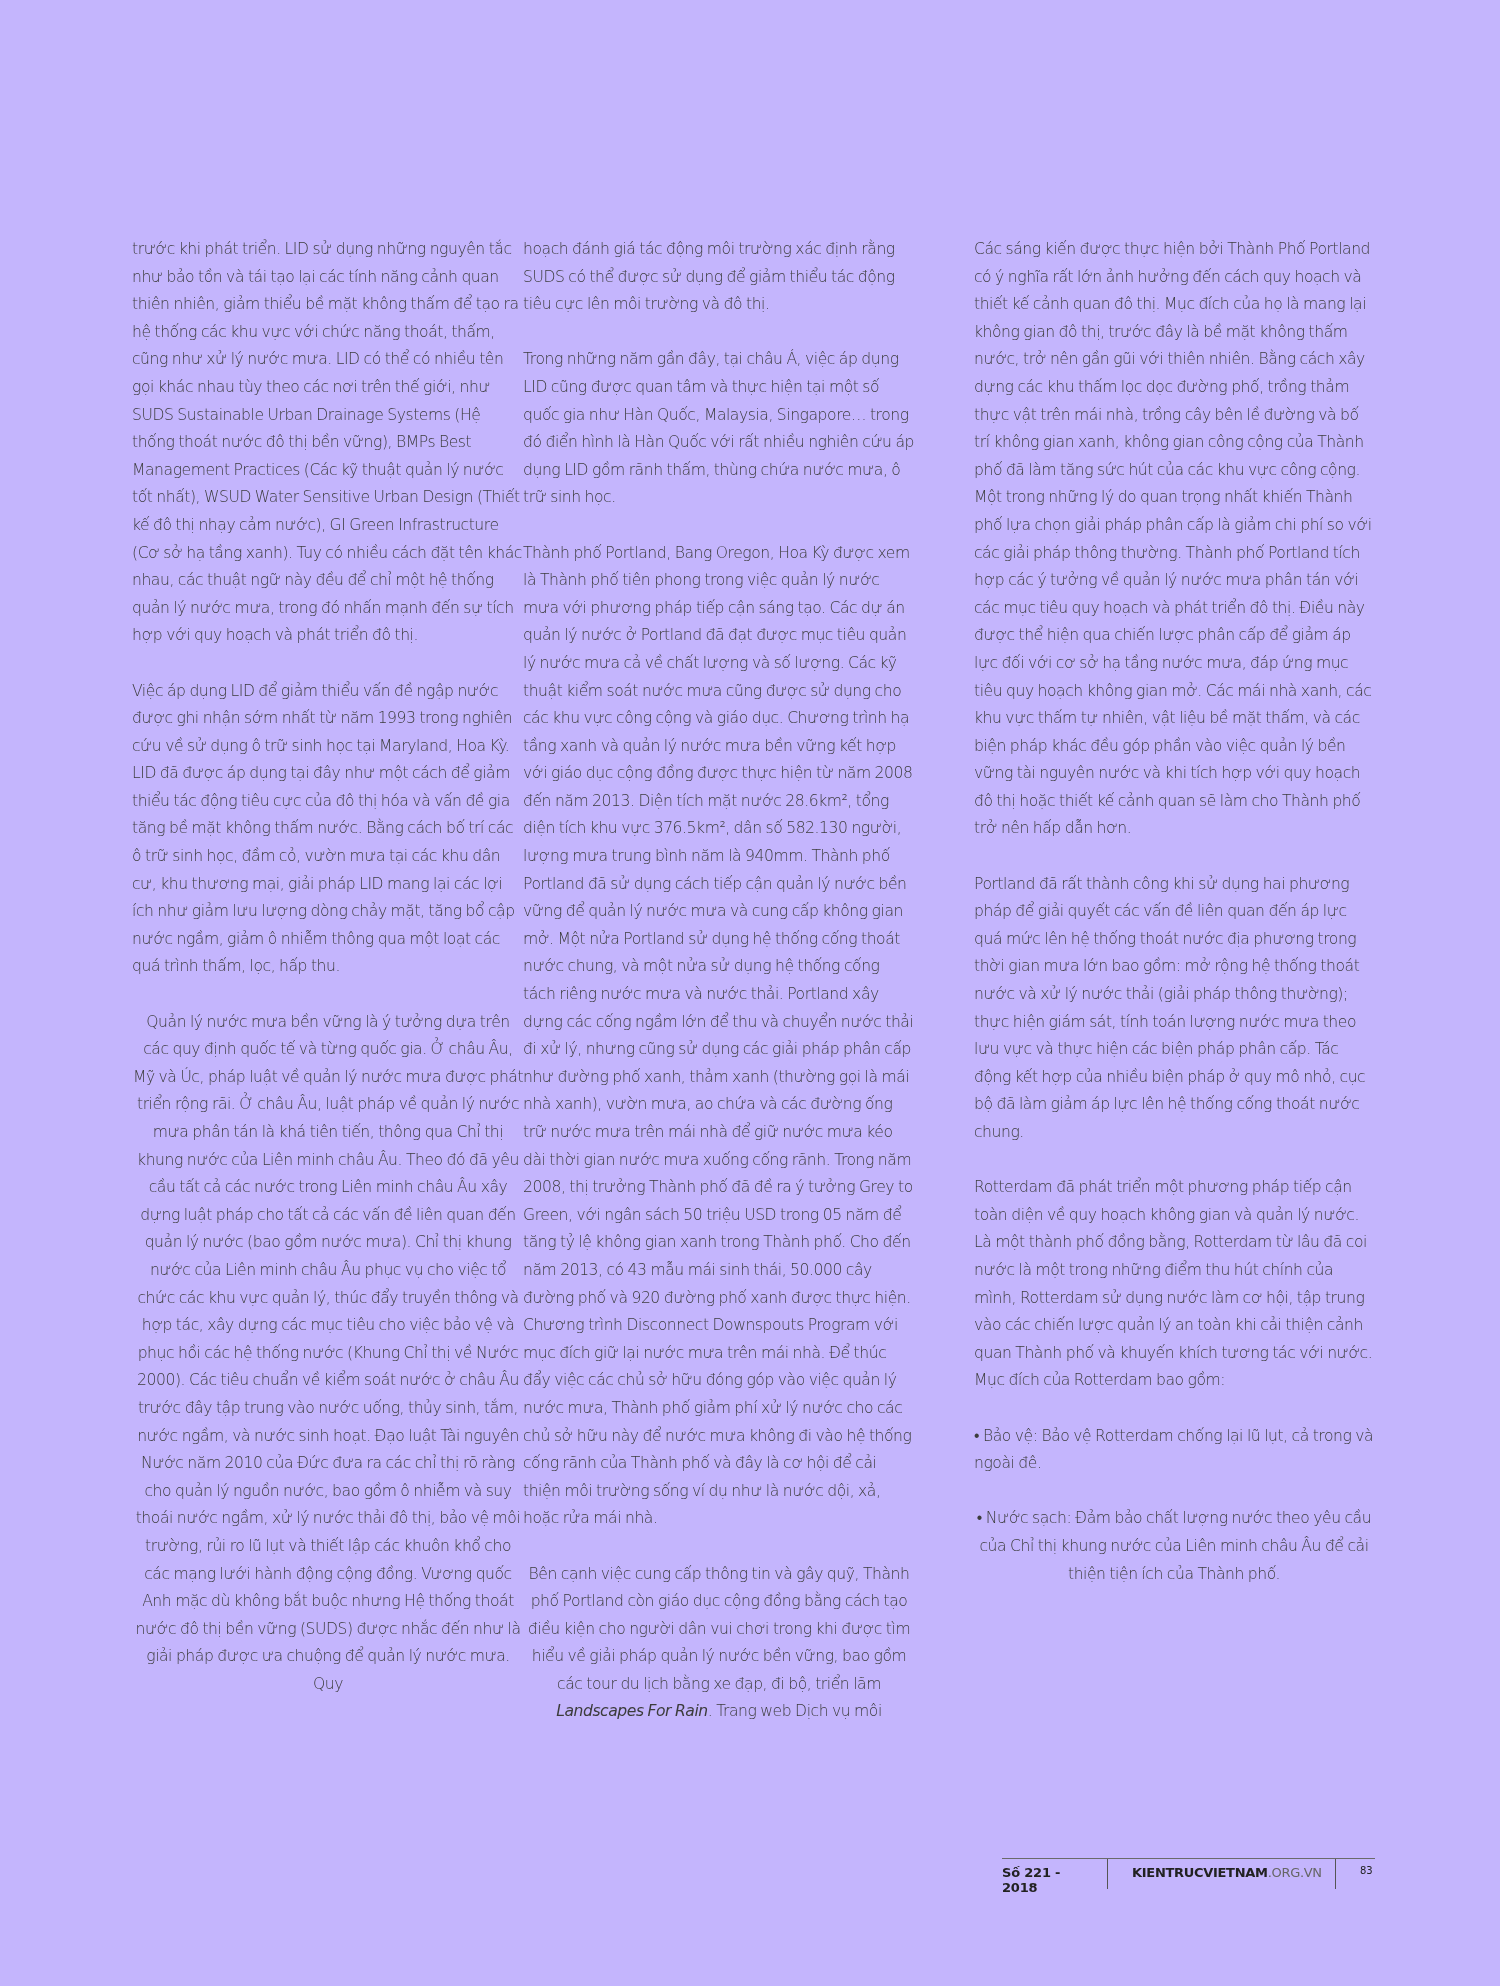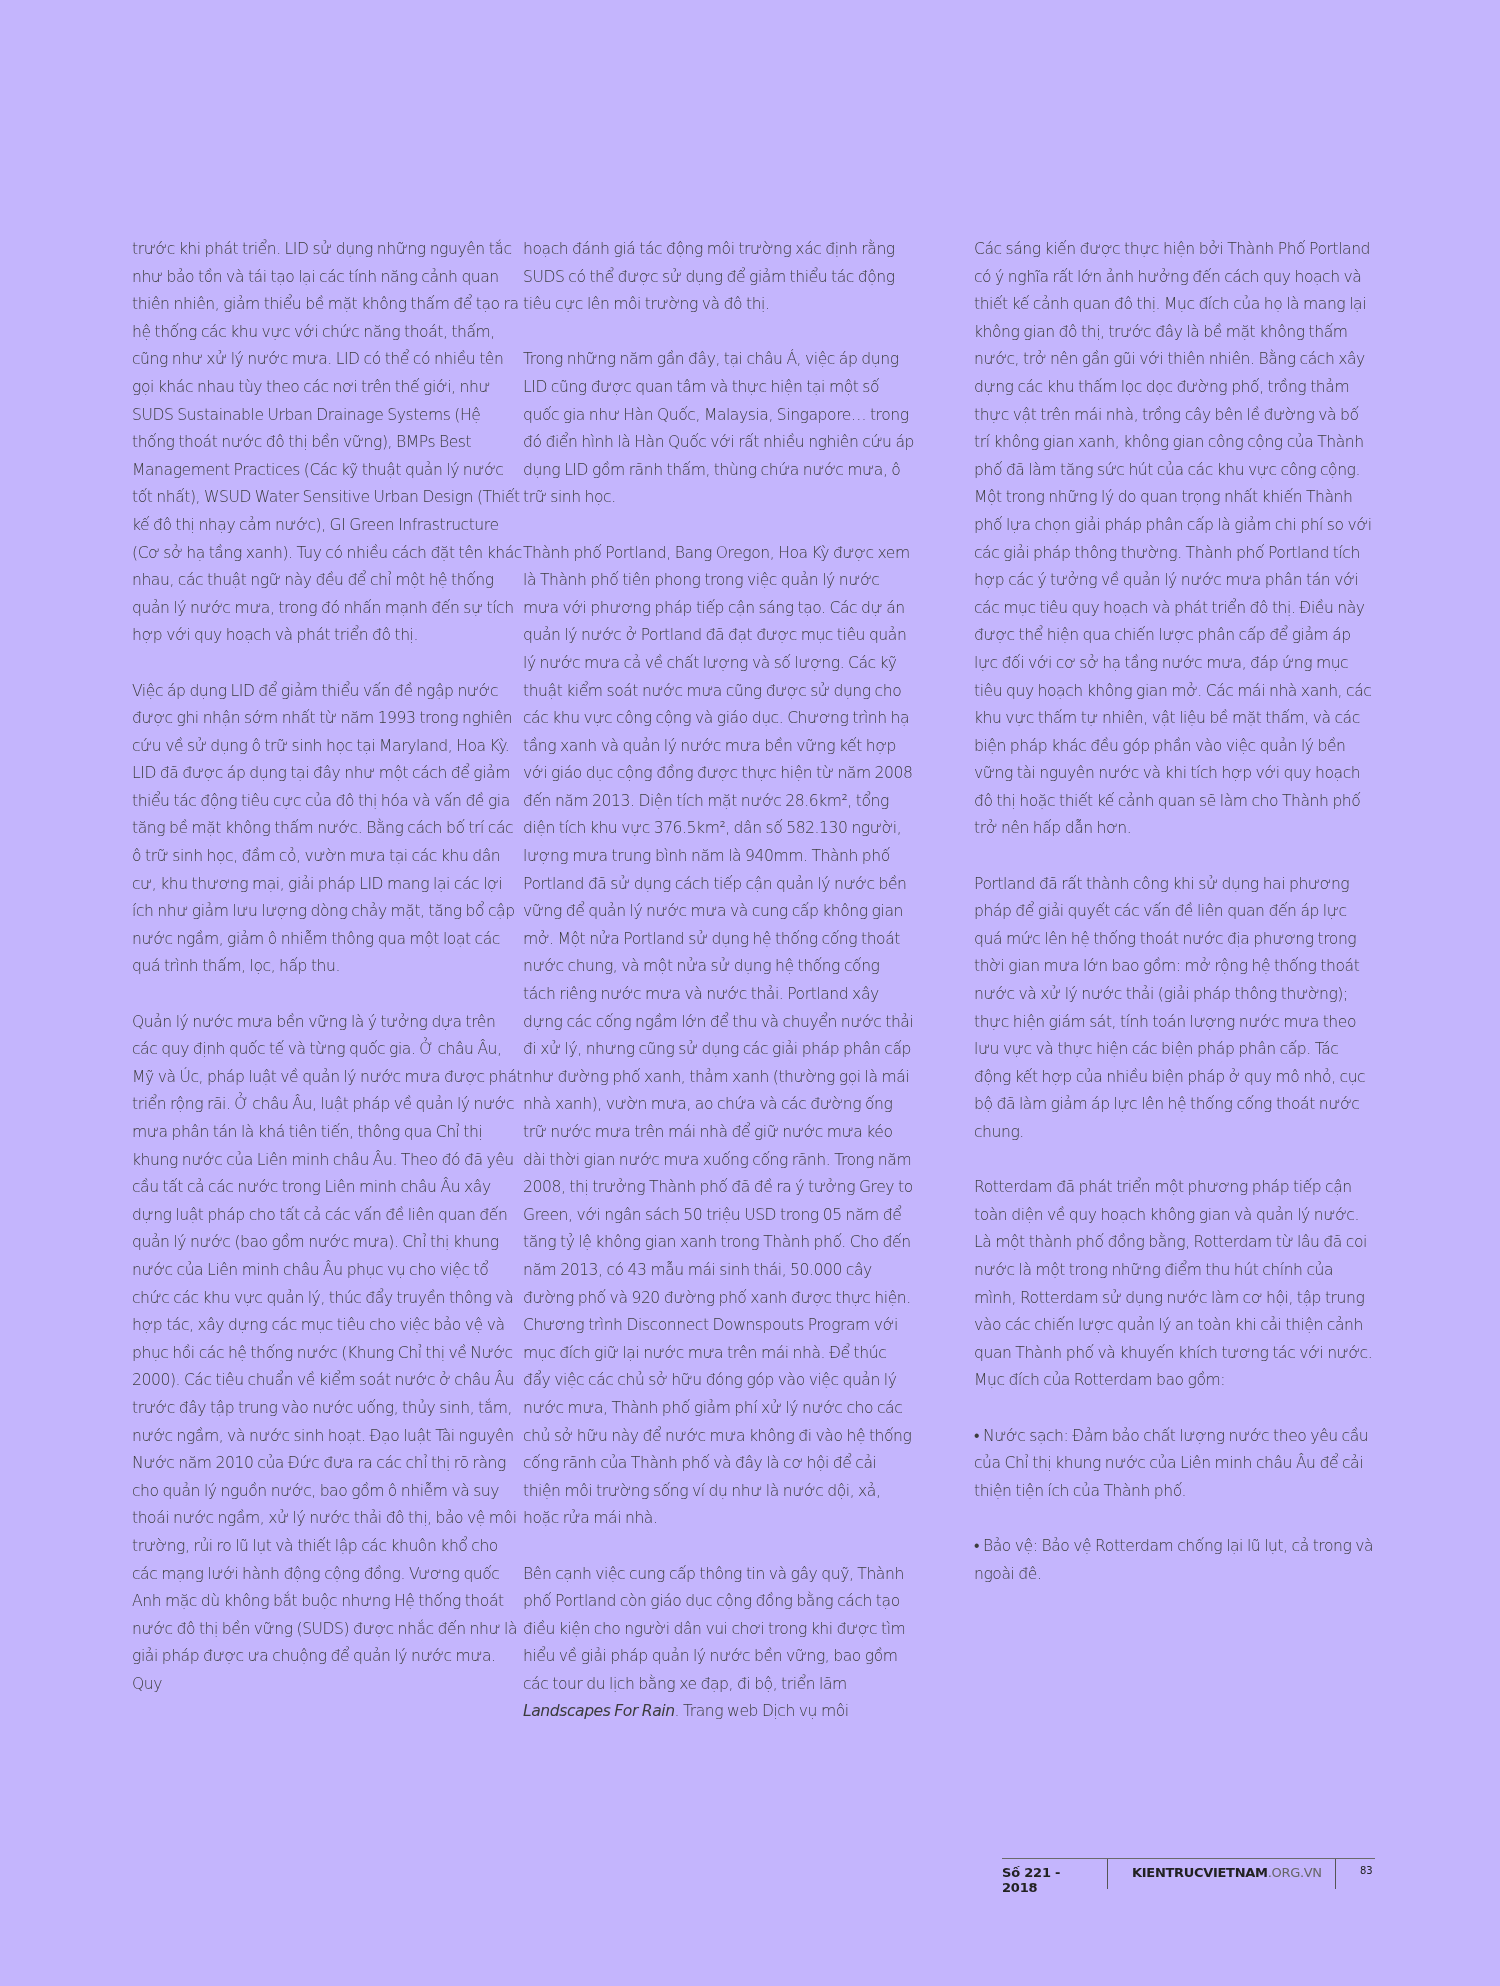--- a/index.html
+++ b/index.html
@@ -8,21 +8,21 @@
   .col {
     position: absolute; top: 236px; width: 392px;
     font-family: "DejaVu Sans", sans-serif; font-weight: 300;
     font-size: 15.6px; line-height: 27.6px; color: #3c3c3c;
     letter-spacing: -0.45px; word-spacing: -0.6px;
   }
   .col-1 { left: 132px; }
   .col-2 { left: 523px; }
   .col-3 { left: 974px; width: 400px; }
   .col p { margin: 0 0 27.6px 0; }
-  .col p:last-child { margin-bottom: 0; }
+  .col p:last-child { margin-bottom: 0; text-align: center; }
   .col em { font-style: italic; }
   .footer {
     position: absolute; left: 1002px; top: 1858px; width: 373px; height: 30px;
     border-top: 1px solid #6a6a6a;
     font-family: "DejaVu Sans", sans-serif; color: #222;
     display: flex; align-items: flex-start; gap: 14px;
   }
   .footer .issue { font-weight: bold; font-size: 13px; padding: 6px 9px 0 0; width: 96px; border-right: 1.5px solid #555; height: 24px; box-sizing: content-box; letter-spacing: -0.2px; }
   .footer .site { font-size: 13px; padding: 6px 8px 0 10px; width: 195px; border-right: 1.5px solid #555; height: 24px; letter-spacing: -0.3px; }
   .footer .site b { font-weight: bold; }
@@ -44,22 +44,22 @@
     <p>hoạch đánh giá tác động môi trường xác định rằng SUDS có thể được sử dụng để giảm thiểu tác động tiêu cực lên môi trường và đô thị.</p>
     <p>Trong những năm gần đây, tại châu Á, việc áp dụng LID cũng được quan tâm và thực hiện tại một số quốc gia như Hàn Quốc, Malaysia, Singapore… trong đó điển hình là Hàn Quốc với rất nhiều nghiên cứu áp dụng LID gồm rãnh thấm, thùng chứa nước mưa, ô trữ sinh học.</p>
     <p>Thành phố Portland, Bang Oregon, Hoa Kỳ được xem là Thành phố tiên phong trong việc quản lý nước mưa với phương pháp tiếp cận sáng tạo. Các dự án quản lý nước ở Portland đã đạt được mục tiêu quản lý nước mưa cả về chất lượng và số lượng. Các kỹ thuật kiểm soát nước mưa cũng được sử dụng cho các khu vực công cộng và giáo dục. Chương trình hạ tầng xanh và quản lý nước mưa bền vững kết hợp với giáo dục cộng đồng được thực hiện từ năm 2008 đến năm 2013. Diện tích mặt nước 28.6km², tổng diện tích khu vực 376.5km², dân số 582.130 người, lượng mưa trung bình năm là 940mm. Thành phố Portland đã sử dụng cách tiếp cận quản lý nước bền vững để quản lý nước mưa và cung cấp không gian mở. Một nửa Portland sử dụng hệ thống cống thoát nước chung, và một nửa sử dụng hệ thống cống tách riêng nước mưa và nước thải. Portland xây dựng các cống ngầm lớn để thu và chuyển nước thải đi xử lý, nhưng cũng sử dụng các giải pháp phân cấp như đường phố xanh, thảm xanh (thường gọi là mái nhà xanh), vườn mưa, ao chứa và các đường ống trữ nước mưa trên mái nhà để giữ nước mưa kéo dài thời gian nước mưa xuống cống rãnh. Trong năm 2008, thị trưởng Thành phố đã đề ra ý tưởng Grey to Green, với ngân sách 50 triệu USD trong 05 năm để tăng tỷ lệ không gian xanh trong Thành phố. Cho đến năm 2013, có 43 mẫu mái sinh thái, 50.000 cây đường phố và 920 đường phố xanh được thực hiện. Chương trình Disconnect Downspouts Program với mục đích giữ lại nước mưa trên mái nhà. Để thúc đẩy việc các chủ sở hữu đóng góp vào việc quản lý nước mưa, Thành phố giảm phí xử lý nước cho các chủ sở hữu này để nước mưa không đi vào hệ thống cống rãnh của Thành phố và đây là cơ hội để cải thiện môi trường sống ví dụ như là nước dội, xả, hoặc rửa mái nhà.</p>
     <p><span>Bên cạnh việc cung cấp thông tin và gây quỹ, Thành phố Portland còn giáo dục cộng đồng bằng cách tạo điều kiện cho người dân vui chơi trong khi được tìm hiểu về giải pháp quản lý nước bền vững, bao gồm các tour du lịch bằng xe đạp, đi bộ, triển lãm </span><em>Landscapes For Rain</em><span>. Trang web Dịch vụ môi</span></p>
   </div>
 
   <div class="col col-3">
     <p>Các sáng kiến được thực hiện bởi Thành Phố Portland có ý nghĩa rất lớn ảnh hưởng đến cách quy hoạch và thiết kế cảnh quan đô thị. Mục đích của họ là mang lại không gian đô thị, trước đây là bề mặt không thấm nước, trở nên gần gũi với thiên nhiên. Bằng cách xây dựng các khu thấm lọc dọc đường phố, trồng thảm thực vật trên mái nhà, trồng cây bên lề đường và bố trí không gian xanh, không gian công cộng của Thành phố đã làm tăng sức hút của các khu vực công cộng. Một trong những lý do quan trọng nhất khiến Thành phố lựa chọn giải pháp phân cấp là giảm chi phí so với các giải pháp thông thường. Thành phố Portland tích hợp các ý tưởng về quản lý nước mưa phân tán với các mục tiêu quy hoạch và phát triển đô thị. Điều này được thể hiện qua chiến lược phân cấp để giảm áp lực đối với cơ sở hạ tầng nước mưa, đáp ứng mục tiêu quy hoạch không gian mở. Các mái nhà xanh, các khu vực thấm tự nhiên, vật liệu bề mặt thấm, và các biện pháp khác đều góp phần vào việc quản lý bền vững tài nguyên nước và khi tích hợp với quy hoạch đô thị hoặc thiết kế cảnh quan sẽ làm cho Thành phố trở nên hấp dẫn hơn.</p>
     <p>Portland đã rất thành công khi sử dụng hai phương pháp để giải quyết các vấn đề liên quan đến áp lực quá mức lên hệ thống thoát nước địa phương trong thời gian mưa lớn bao gồm: mở rộng hệ thống thoát nước và xử lý nước thải (giải pháp thông thường); thực hiện giám sát, tính toán lượng nước mưa theo lưu vực và thực hiện các biện pháp phân cấp. Tác động kết hợp của nhiều biện pháp ở quy mô nhỏ, cục bộ đã làm giảm áp lực lên hệ thống cống thoát nước chung.</p>
     <p>Rotterdam đã phát triển một phương pháp tiếp cận toàn diện về quy hoạch không gian và quản lý nước. Là một thành phố đồng bằng, Rotterdam từ lâu đã coi nước là một trong những điểm thu hút chính của mình, Rotterdam sử dụng nước làm cơ hội, tập trung vào các chiến lược quản lý an toàn khi cải thiện cảnh quan Thành phố và khuyến khích tương tác với nước. Mục đích của Rotterdam bao gồm:</p>
+    <p>• Bảo vệ: Bảo vệ Rotterdam chống lại lũ lụt, cả trong và ngoài đê.</p>
     <p>• Nước sạch: Đảm bảo chất lượng nước theo yêu cầu của Chỉ thị khung nước của Liên minh châu Âu để cải thiện tiện ích của Thành phố.</p>
-    <p>• Bảo vệ: Bảo vệ Rotterdam chống lại lũ lụt, cả trong và ngoài đê.</p>
   </div>
 
   <div class="footer">
     <div class="issue">Số 221 - 2018</div>
     <div class="site"><b>KIENTRUCVIETNAM</b><span class="dom">.ORG.VN</span></div>
     <div class="pg">83</div>
   </div>
 
 </div>
 

